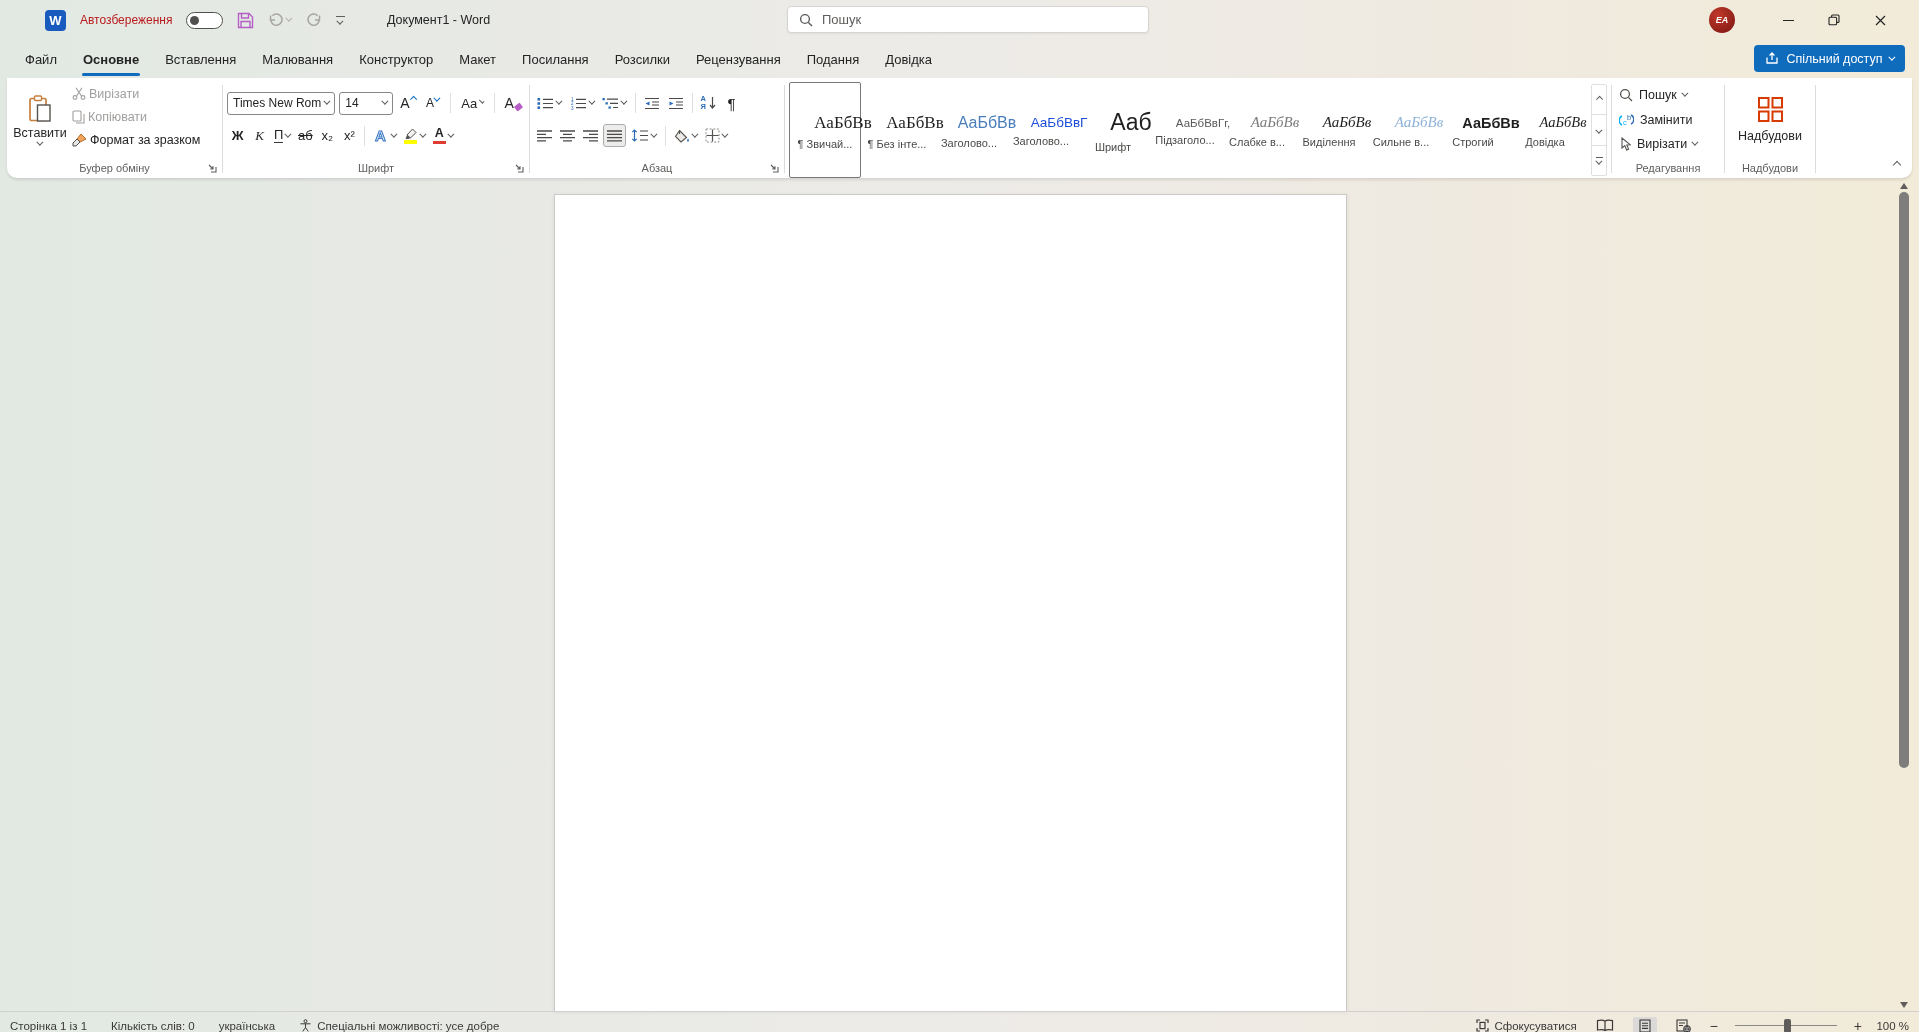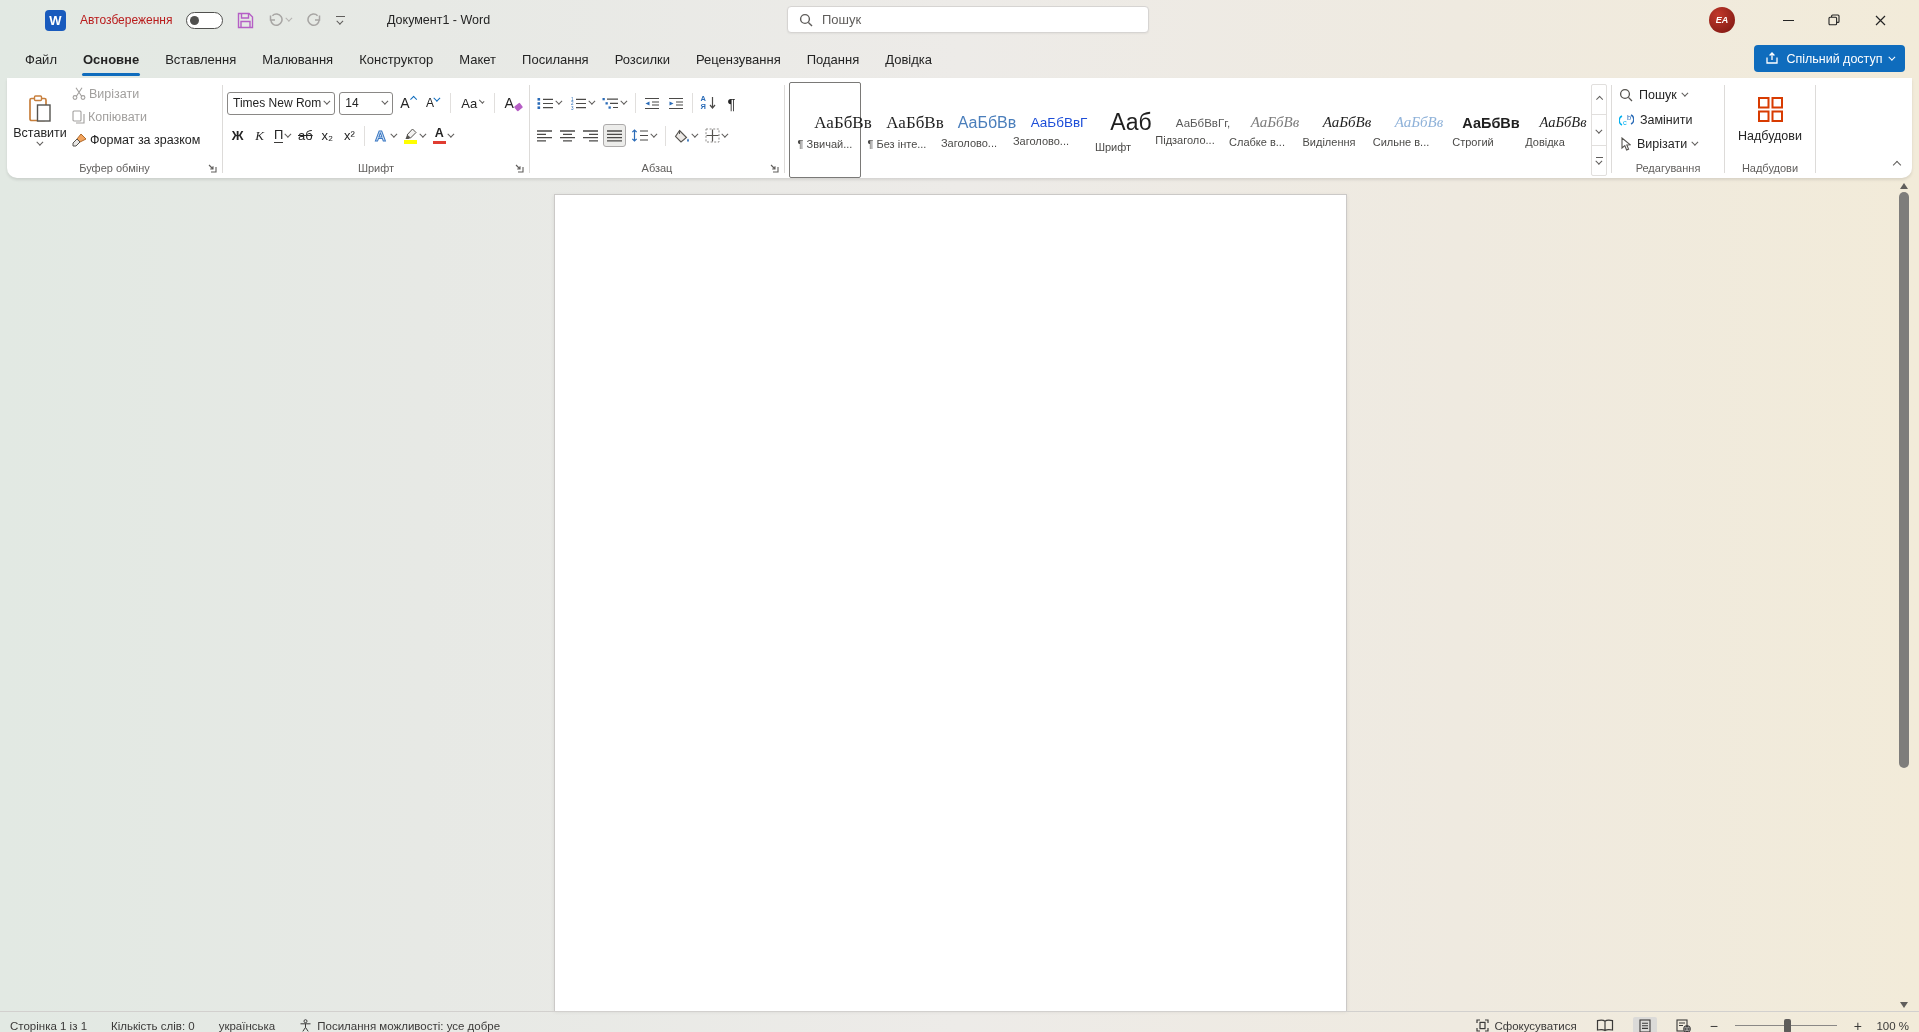--- a/index.html
+++ b/index.html
@@ -679,21 +679,21 @@
 <div class="statusbar">
   <div class="sb-left">
     <span class="sb-item">Сторінка 1 із 1</span>
     <span class="sb-item">Кількість слів: 0</span>
     <span class="sb-item">українська</span>
     <span class="sb-item">
       <svg width="13" height="13" viewBox="0 0 13 13" fill="none" stroke="#3b3a39" stroke-width="1">
         <circle cx="6.5" cy="2.2" r="1.5"></circle>
           <path d="M1.5 4.8 h10 M6.5 4.8 v3.6 M6.5 8.4 L3.8 12.4 M6.5 8.4 L9.2 12.4"></path>
       </svg>
-      <span>Посилання можливості: усе добре</span>
+      <span>Спеціальні можливості: усе добре</span>
     </span>
   </div>
   <div class="sb-right">
     <span class="sb-item">
       <svg width="13" height="13" viewBox="0 0 13 13" fill="none" stroke="#3b3a39" stroke-width="1.2">
         <path d="M1 4 V1 h3 M9 1 h3 v3 M12 9 v3 H9 M4 12 H1 V9"></path>
           <rect x="4" y="3.4" width="5" height="6.2"></rect>
       </svg>
       <span>Сфокусуватися</span>
     </span>

